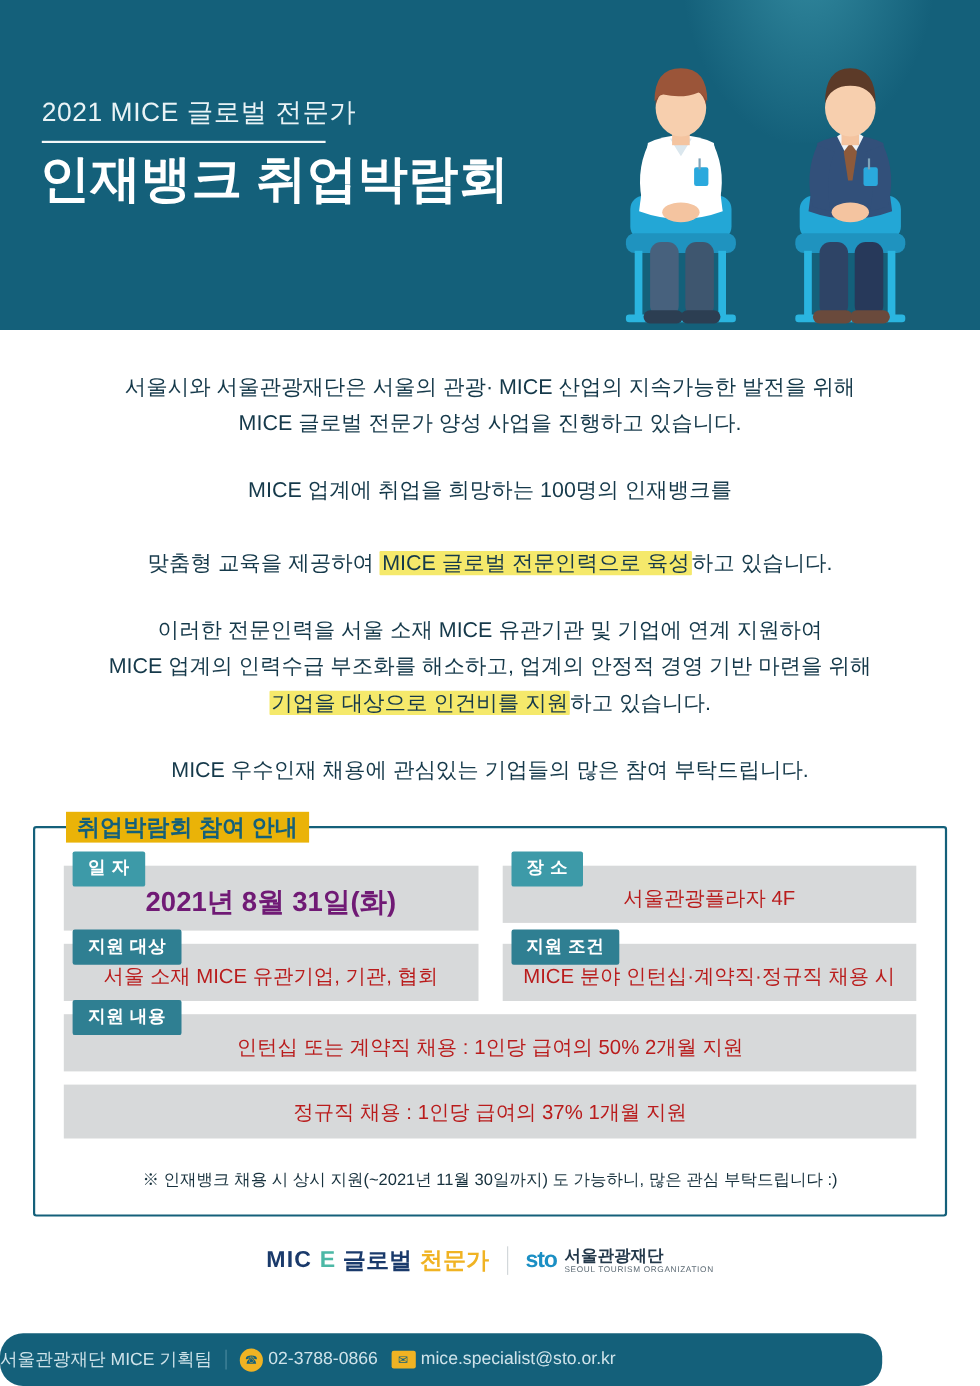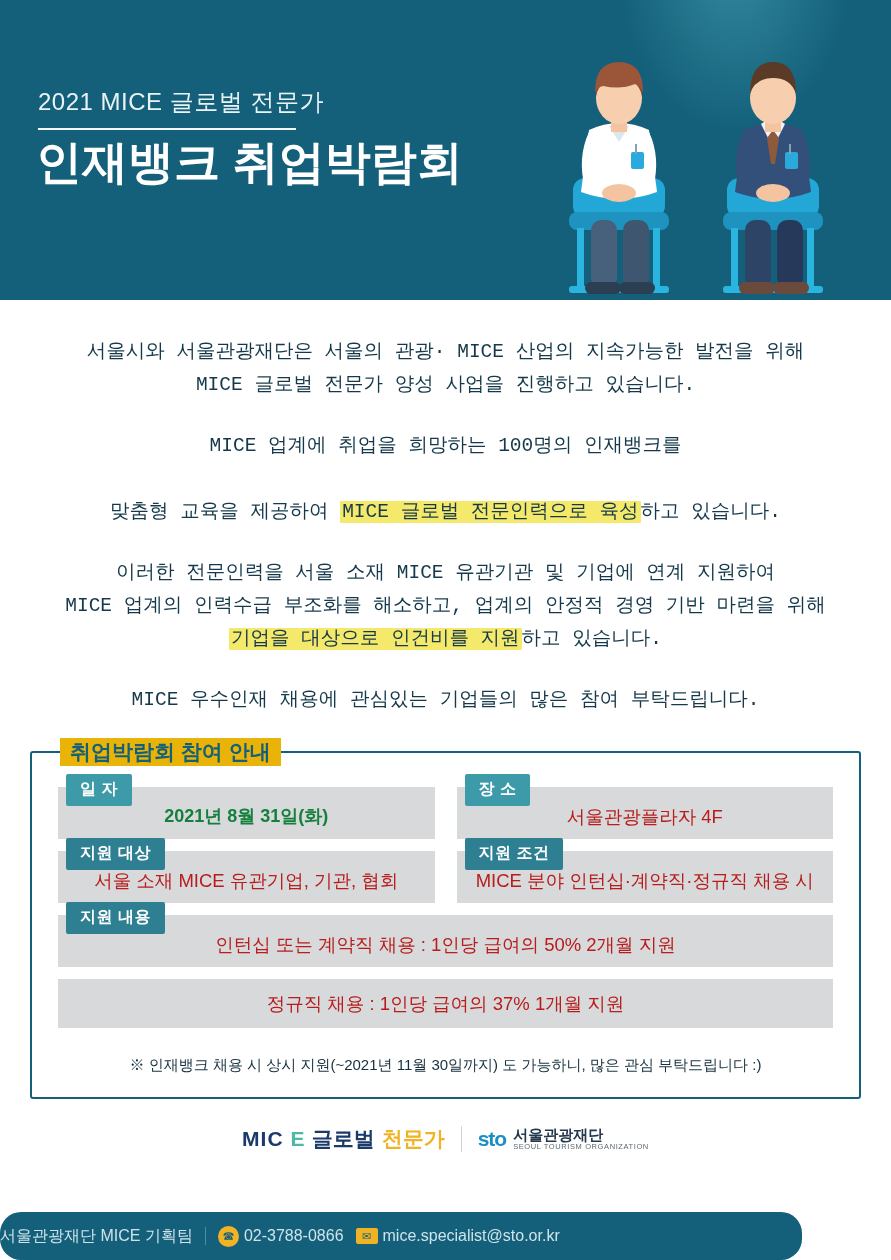--- a/index.html
+++ b/index.html
@@ -72,21 +72,20 @@
   
   .body-copy {
     text-align: center;
     color: #15394a;
     font-size: 19.5px;
     line-height: 33px;
     padding: 36px 40px 0 40px;
   }
   .body-copy p {
     margin: 0 0 28px 0;
-    font-family: Liberation Mono, monospace;
   }
   .body-copy p:last-child { margin-bottom: 0; }
   .hl {
     background: #f5e96b;
     padding: 0 2px;
     border-radius: 1px;
   }
 
   
   .infobox {
@@ -137,23 +136,23 @@
     display: flex;
     align-items: center;
     justify-content: center;
     text-align: center;
     padding: 16px 10px 10px 10px;
     box-sizing: border-box;
     font-size: 18.5px;
     color: #b91c1c;
   }
   .panel.teal-text {
-    color: #15803d;
-    font-weight: 700;
-    font-size: 18px;
+    color: #701a75;
+    font-weight: 700;
+    font-size: 25px;
     text-align: right;
   }
   .panel.plain {
     padding: 12px 10px;
     min-height: 46px;
   }
   .note {
     margin-top: 16px;
     text-align: center;
     font-size: 15px;

